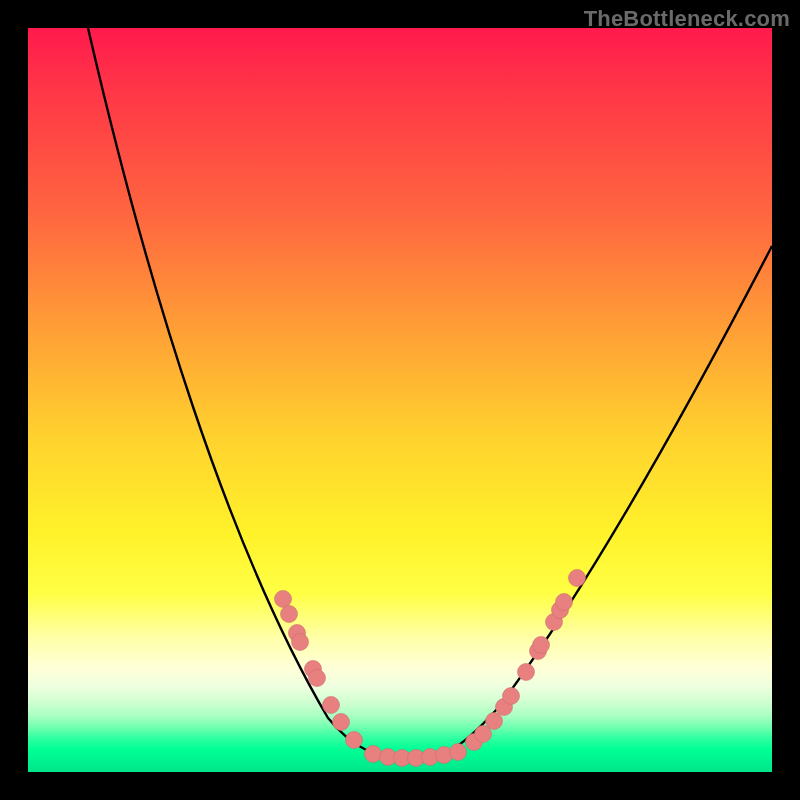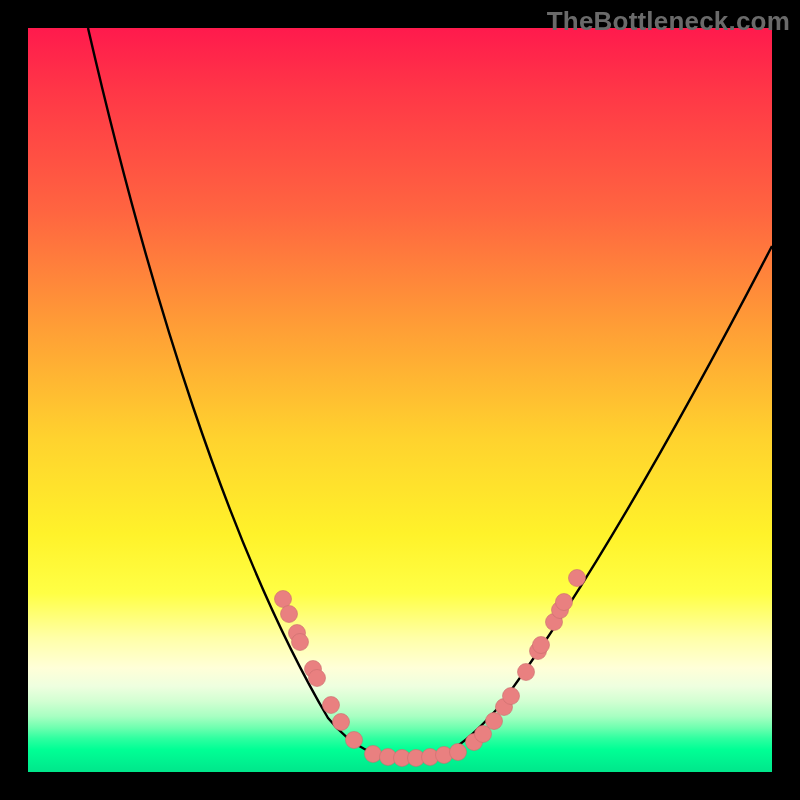--- a/index.html
+++ b/index.html
@@ -42,21 +42,21 @@
       #70ffb0 94%,
       #2effa0 95.5%,
       #00ff95 97%,
       #00e68b 100%
     );
   }
   .watermark {
     position: absolute;
     top: 6px;
     right: 10px;
-    font-size: 26px;
+    font-size: 22px;
     font-weight: 600;
     color: #6a6a6a;
     letter-spacing: 0.2px;
     user-select: none;
   }
   svg.curve {
     position: absolute;
     left: 0;
     top: 0;
     width: 744px;

